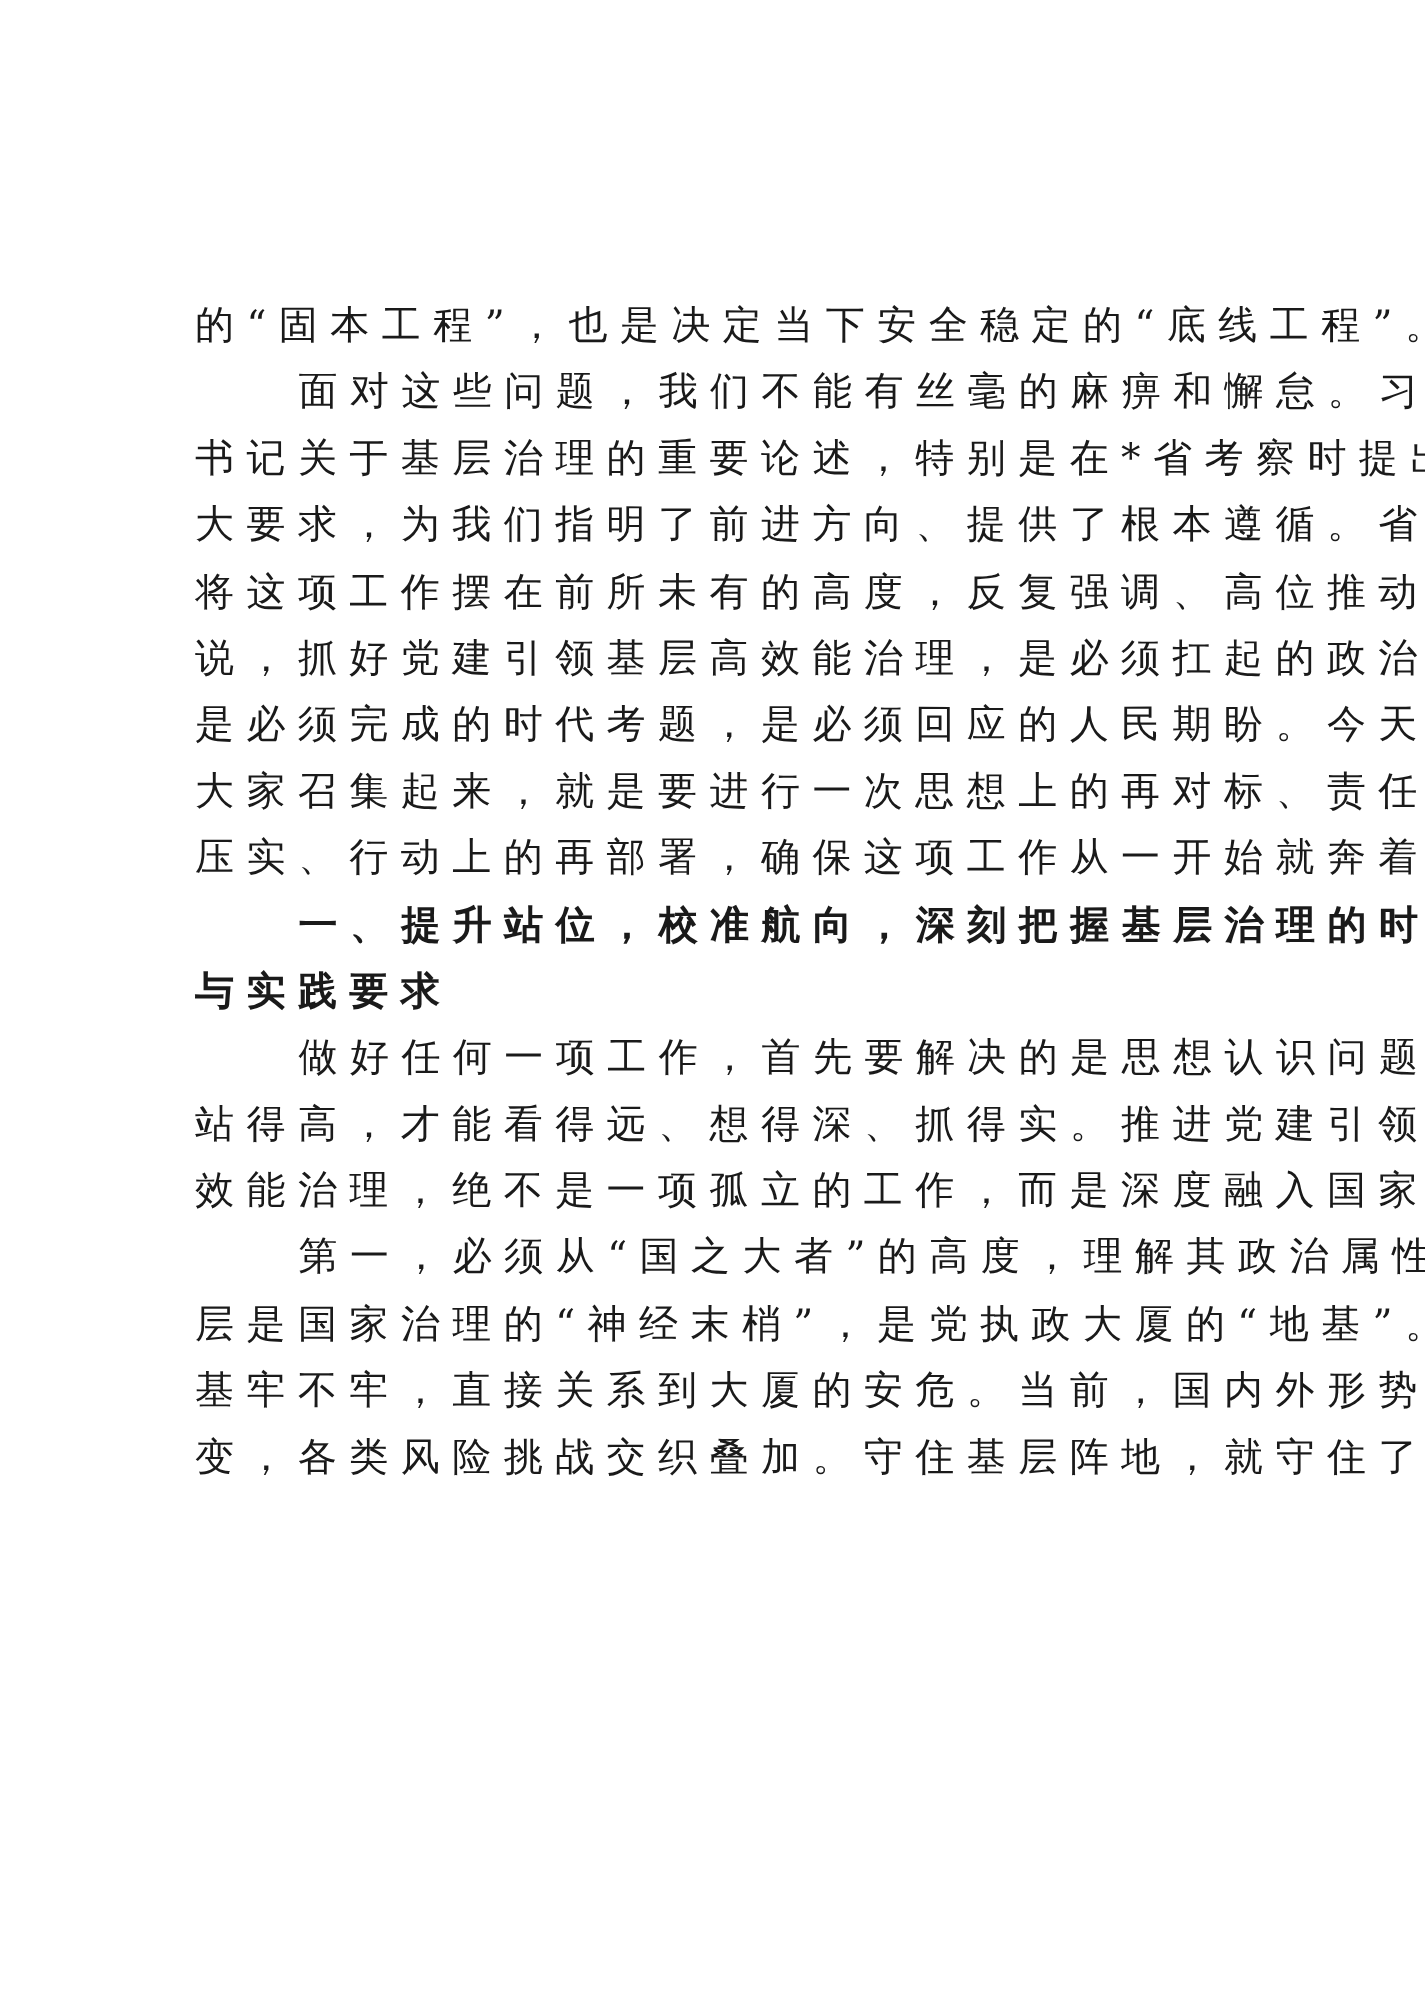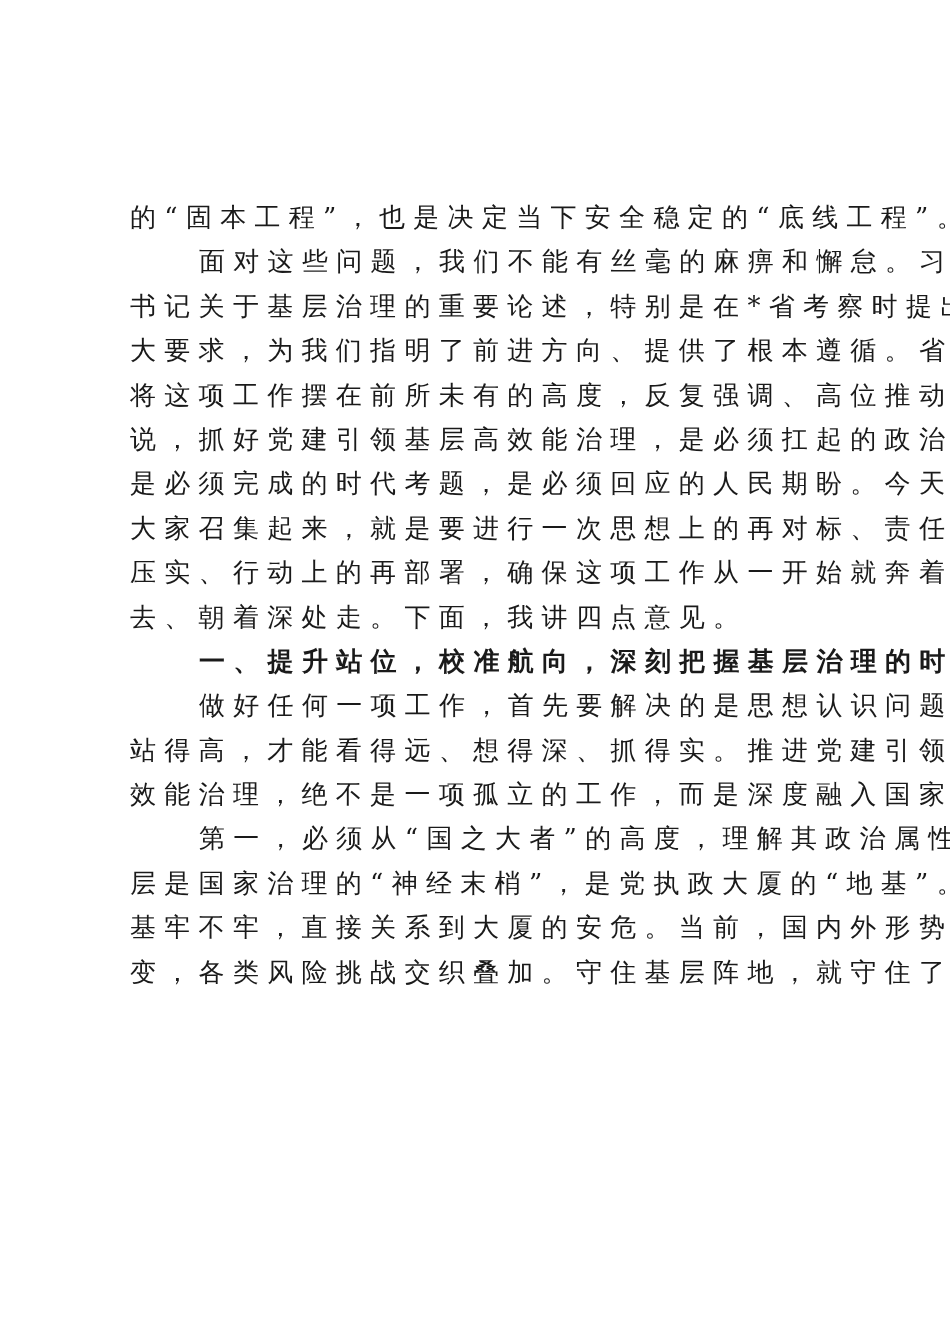--- a/index.html
+++ b/index.html
@@ -24,22 +24,22 @@
 <div class="page">
   <div class="line">的“固本工程”，也是决定当下安全稳定的“底线工程”。</div>
   <div class="line" style="padding-left:69px">面对这些问题，我们不能有丝毫的麻痹和懈怠。习近平总</div>
   <div class="line">书记关于基层治理的重要论述，特别是在*省考察时提出的重</div>
   <div class="line">大要求，为我们指明了前进方向、提供了根本遵循。省委更是</div>
   <div class="line">将这项工作摆在前所未有的高度，反复强调、高位推动。可以</div>
   <div class="line">说，抓好党建引领基层高效能治理，是必须扛起的政治责任，</div>
   <div class="line">是必须完成的时代考题，是必须回应的人民期盼。今天再次把</div>
   <div class="line">大家召集起来，就是要进行一次思想上的再对标、责任上的再</div>
   <div class="line">压实、行动上的再部署，确保这项工作从一开始就奔着实效</div>
-  <div class="line">去、朝着深处走。下面，我讲四点意见。</div>
   <div class="line bold" style="padding-left:69px">一、提升站位，校准航向，深刻把握基层治理的时代逻辑</div>
+  <div class="line bold">与实践要求</div>
   <div class="line" style="padding-left:69px">做好任何一项工作，首先要解决的是思想认识问题。只有</div>
   <div class="line">站得高，才能看得远、想得深、抓得实。推进党建引领基层高</div>
   <div class="line">效能治理，绝不是一项孤立的工作，而是深度融入国家治理体</div>
   <div class="line" style="padding-left:69px">第一，必须从“国之大者”的高度，理解其政治属性。基</div>
   <div class="line">层是国家治理的“神经末梢”，是党执政大厦的“地基”。地</div>
   <div class="line">基牢不牢，直接关系到大厦的安危。当前，国内外形势复杂多</div>
   <div class="line">变，各类风险挑战交织叠加。守住基层阵地，就守住了安全稳</div>
 </div>
 
 </body></html>

